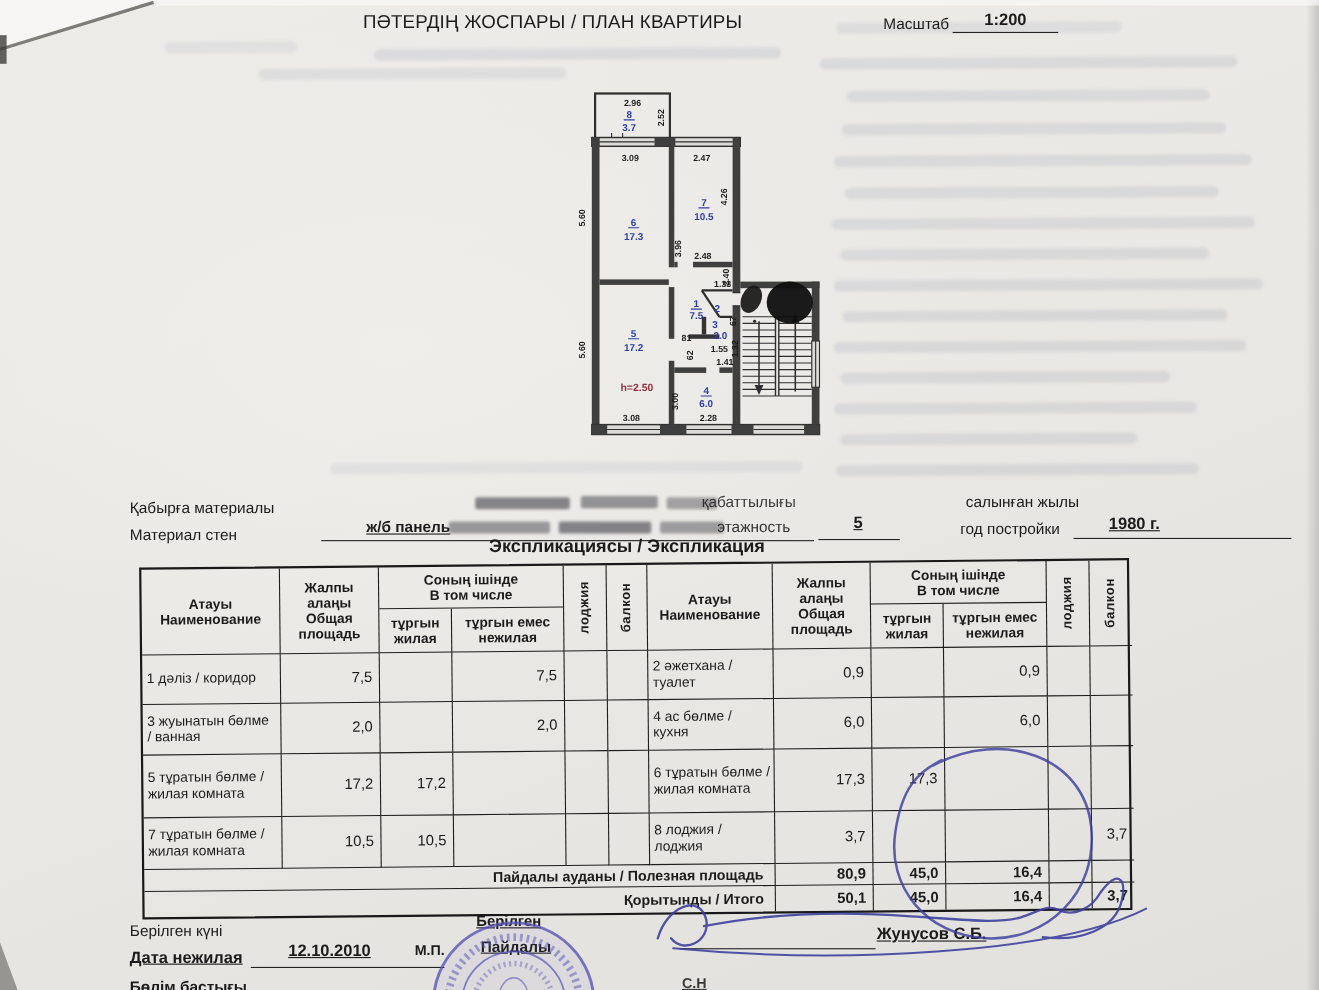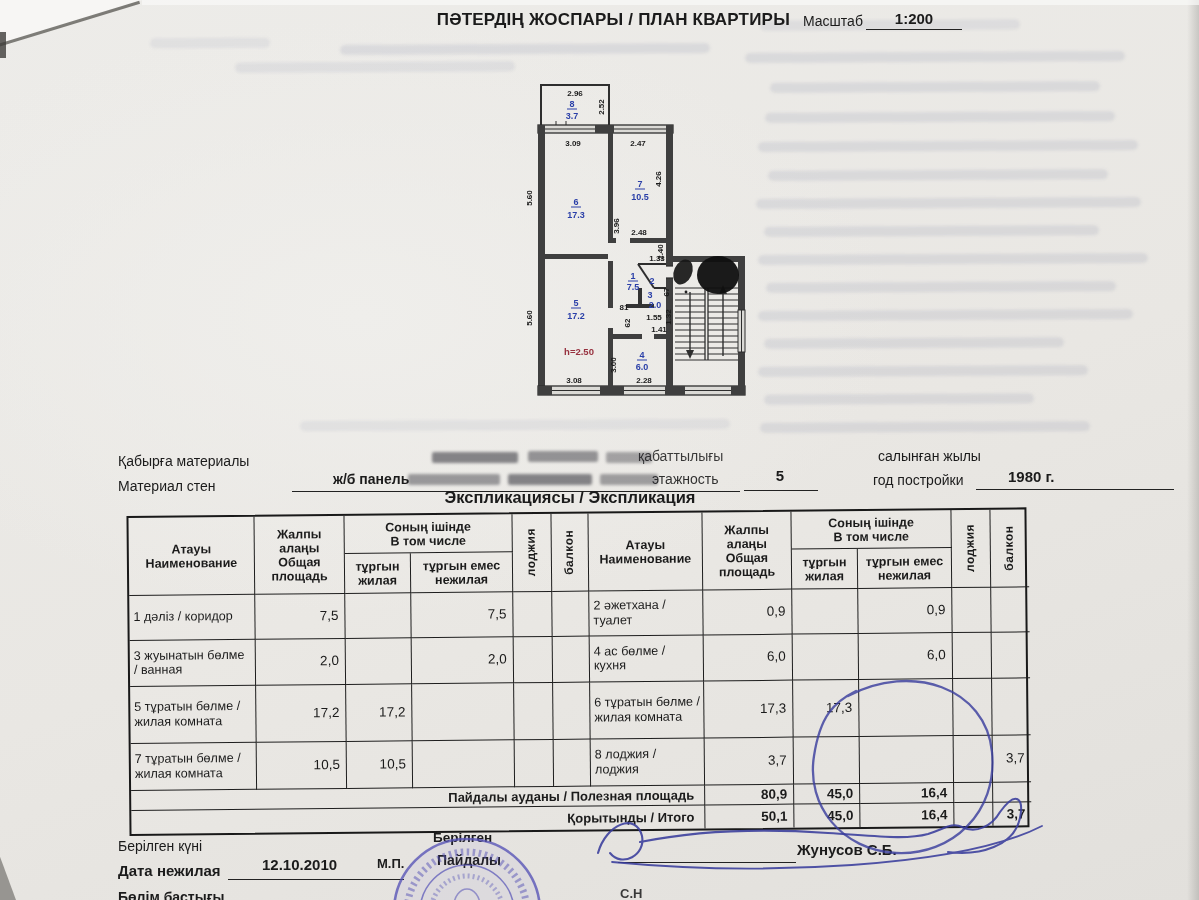--- a/index.html
+++ b/index.html
@@ -20,27 +20,27 @@
   .sliver-l{left:0;top:32px;width:6px;height:26px;background:#3e3d3a;opacity:.8;}
   .corner-bl{left:0;top:846px;width:16px;height:54px;background:#6b6a66;opacity:.65;
     clip-path:polygon(0 100%,0 20%,100% 100%);}
   .edge-r{right:0;top:0;width:12px;height:100%;
     background:linear-gradient(90deg,rgba(0,0,0,0),rgba(110,110,105,.28));}
   .edge-top{left:142px;top:0;width:1057px;height:5px;background:rgba(250,250,248,.7);}
   
   .gl{position:absolute;height:10px;border-radius:5px;background:rgba(88,98,142,.12);
     filter:blur(1.6px);transform:rotate(-.3deg);}
   
-  .title{left:330px;top:10px;width:460px;text-align:right;font-size:17px;font-weight:700;letter-spacing:.2px;}
+  .title{left:330px;top:10px;width:460px;text-align:left;font-size:17px;font-weight:400;letter-spacing:.2px;}
   .scale-label{left:803px;top:13px;font-size:14.5px;}
   .scale-value{left:868px;top:10px;width:92px;text-align:center;font-size:15px;font-weight:700;}
   .scale-line{left:866px;top:29px;width:96px;border-bottom:1.6px solid #222;}
   
   .lbl{font-size:14px;}
-  .b{font-weight:700;}
+  .b{font-weight:700;text-decoration:underline;}
   .info-underline{border-bottom:1.5px solid #222;}
   .garble{position:absolute;height:11px;background:rgba(28,28,38,.5);filter:blur(1.4px);border-radius:2px;}
   
   .sec-title{left:400px;top:488px;width:340px;text-align:center;font-size:16.5px;font-weight:700;}
   
   .xtable{left:128px;top:516px;width:900px;border:2px solid #191919;transform:rotate(-.55deg);
     transform-origin:0 50%;background:rgba(255,255,255,.06);}
   .trow{display:flex;}
   .half{display:grid;}
   .half-l{grid-template-columns:126px 90px 66px 102px 39px 37px;

